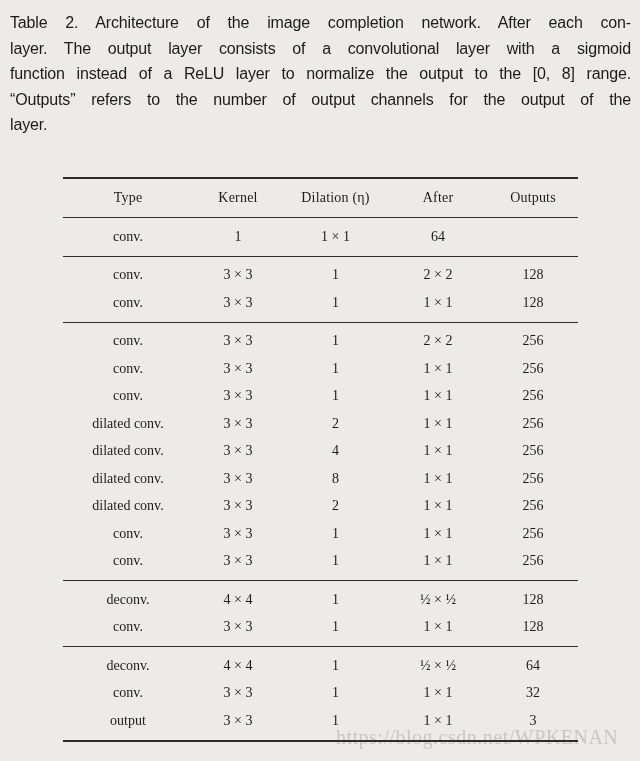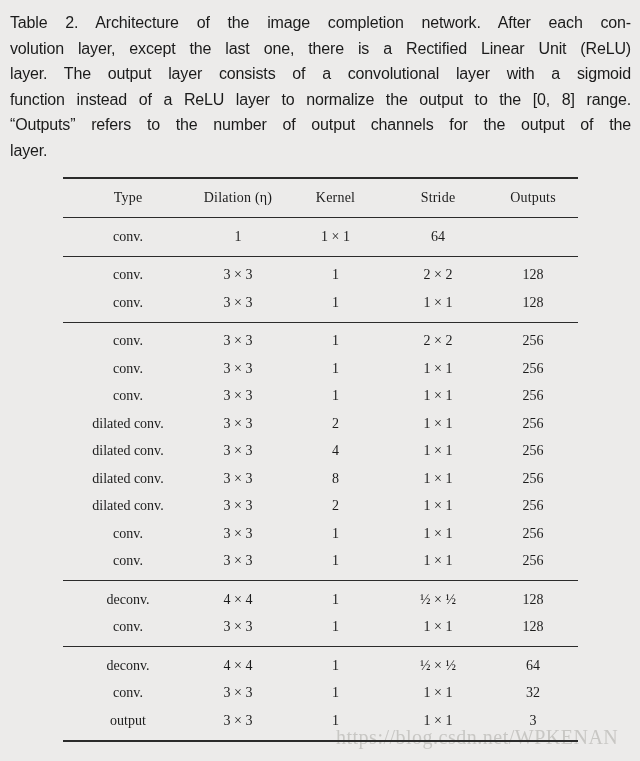--- a/index.html
+++ b/index.html
@@ -63,33 +63,32 @@
     letter-spacing: 0.5px;
     color: var(--watermark, #C8C7C4);
     white-space: nowrap;
   }
 </style>
 </head>
 <body>
 
 <div class="caption">
   <div class="cap-line j">Table 2.  Architecture of the image completion network. After each con-</div>
-  <div class="cap-line j">volution layer, except the last one, there is a Rectified Linear Unit (ReLU)</div>
   <div class="cap-line j">layer. The output layer consists of a convolutional layer with a sigmoid</div>
   <div class="cap-line j">function instead of a ReLU layer to normalize the output to the [0, 8] range.</div>
   <div class="cap-line j">“Outputs” refers to the number of output channels for the output of the</div>
   <div class="cap-line">layer.</div>
 </div>
 
 <div class="paper-table">
   <div class="thead" id="thead">
       <div class="cell th">Type</div>
+      <div class="cell th">Kernel</div>
       <div class="cell th">Dilation (η)</div>
-      <div class="cell th">Kernel</div>
-      <div class="cell th">Stride</div>
+      <div class="cell th">After</div>
       <div class="cell th">Outputs</div>
     </div>
   <div id="tbody">
       <div class="section">
         <div class="tr">
           <div class="cell">conv.</div>
           <div class="cell">1</div>
           <div class="cell">1 × 1</div>
           <div class="cell">64</div>
         </div>

